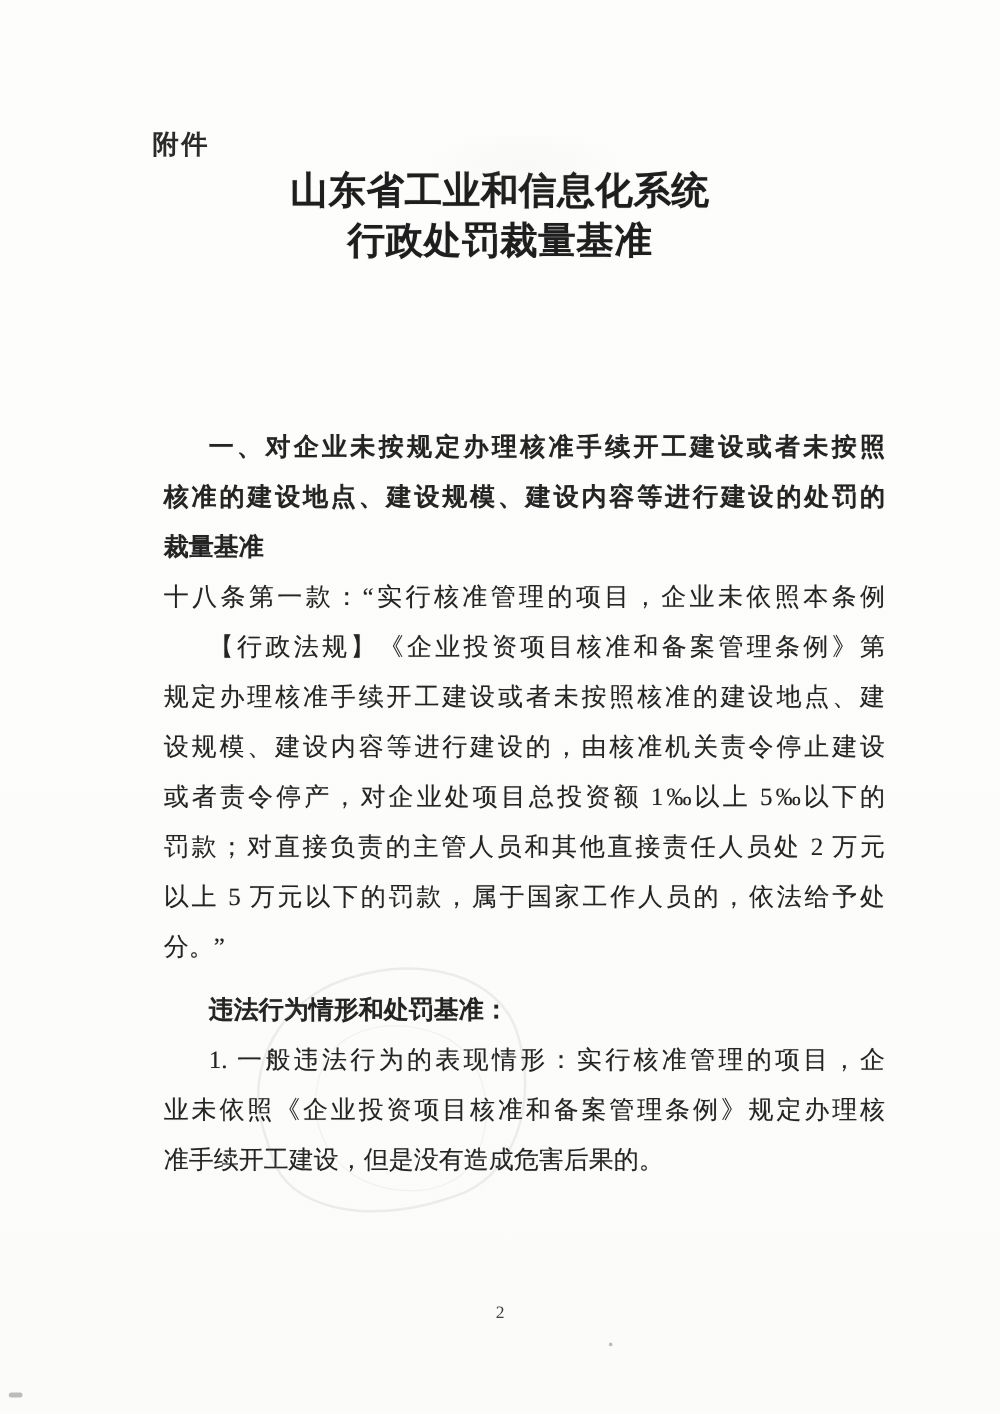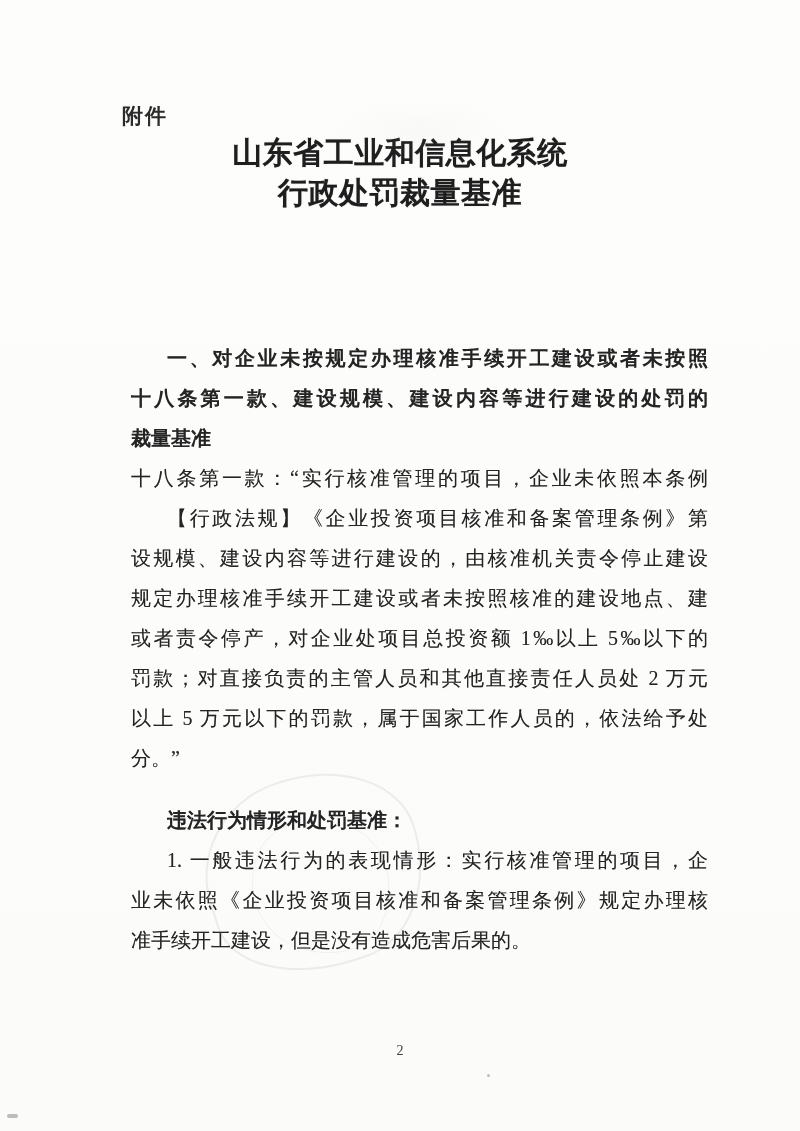--- a/index.html
+++ b/index.html
@@ -49,21 +49,21 @@
     left: 131px; top: 338px;
     width: 577px;
     font-size: 20px; line-height: 40px;
     color: #242424;
     text-shadow: 0 0 0.6px rgba(40,40,40,.35);
   }
   .line { height: 40px; white-space: nowrap; }
   .fill { text-align: justify; text-align-last: justify; white-space: normal; }
   .indent { text-indent: 36px; }
   .bold { font-weight: 700; }
-  .gap-above { margin-top: 22px; }
+  .gap-above { margin-top: 10px; }
   .page-number {
     position: absolute;
     left: 0; top: 1042px; width: 100%;
     text-align: center;
     font-size: 14px; line-height: 18px;
     color: #3d3d3d;
   }
   
   .smudge { position: absolute; pointer-events: none; }
   .smudge-ring-1 {
@@ -101,30 +101,30 @@
   <div class="doc-title">
     <div>山东省工业和信息化系统</div>
     <div>行政处罚裁量基准</div>
   </div>
 
 
   <div class="body-text">
 
     <div>
       <div class="line fill indent bold">一、对企业未按规定办理核准手续开工建设或者未按照</div>
-      <div class="line fill bold">十八条第一款、建设规模、建设内容等进行建设的处罚的</div>
+      <div class="line fill bold">核准的建设地点、建设规模、建设内容等进行建设的处罚的</div>
       <div class="line bold">裁量基准</div>
     </div>
 
 
     <div>
       <div class="line fill">十八条第一款：“实行核准管理的项目，企业未依照本条例</div>
       <div class="line fill indent">【行政法规】《企业投资项目核准和备案管理条例》第</div>
+      <div class="line fill">规定办理核准手续开工建设或者未按照核准的建设地点、建</div>
       <div class="line fill">设规模、建设内容等进行建设的，由核准机关责令停止建设</div>
-      <div class="line fill">规定办理核准手续开工建设或者未按照核准的建设地点、建</div>
       <div class="line fill">或者责令停产，对企业处项目总投资额 1‰以上 5‰以下的</div>
       <div class="line fill">罚款；对直接负责的主管人员和其他直接责任人员处 2 万元</div>
       <div class="line fill">以上 5 万元以下的罚款，属于国家工作人员的，依法给予处</div>
       <div class="line">分。”</div>
     </div>
 
     <div class="line indent bold gap-above">违法行为情形和处罚基准：</div>
 
     <div>
       <div class="line fill indent">1. 一般违法行为的表现情形：实行核准管理的项目，企</div>

